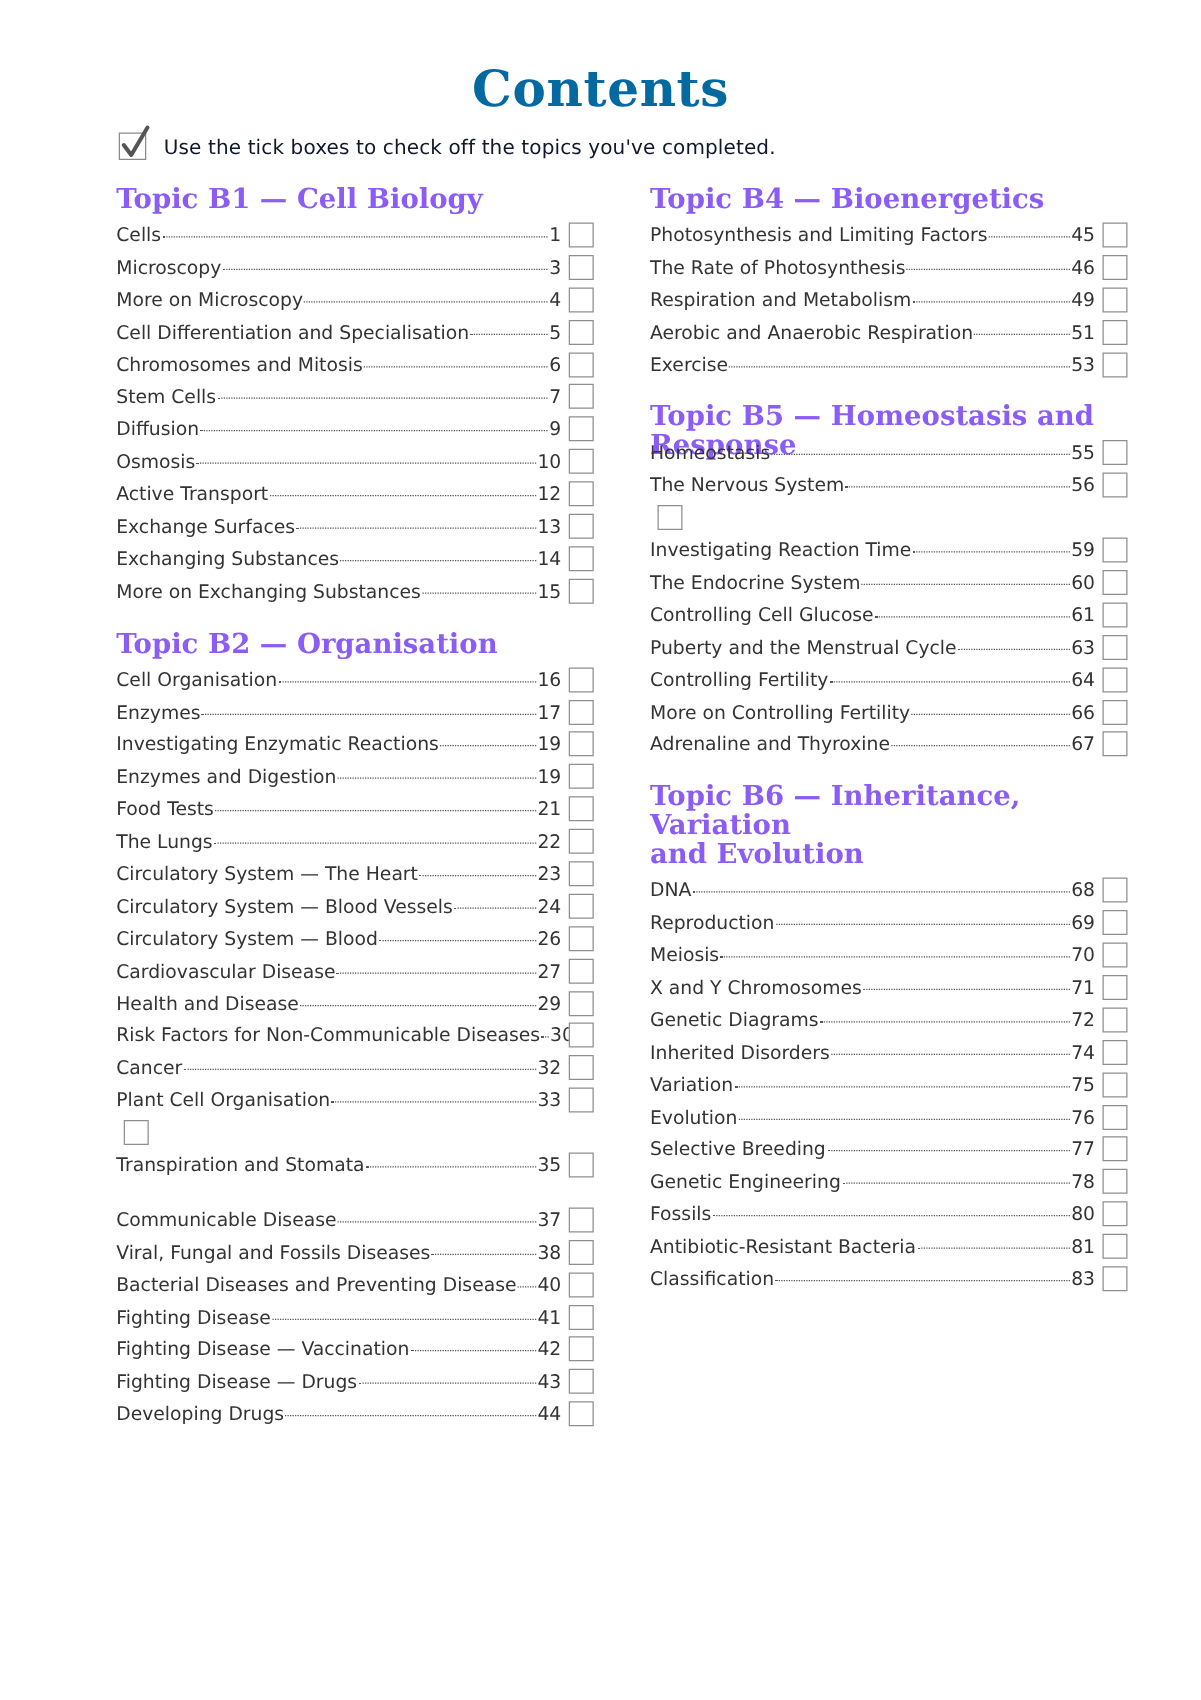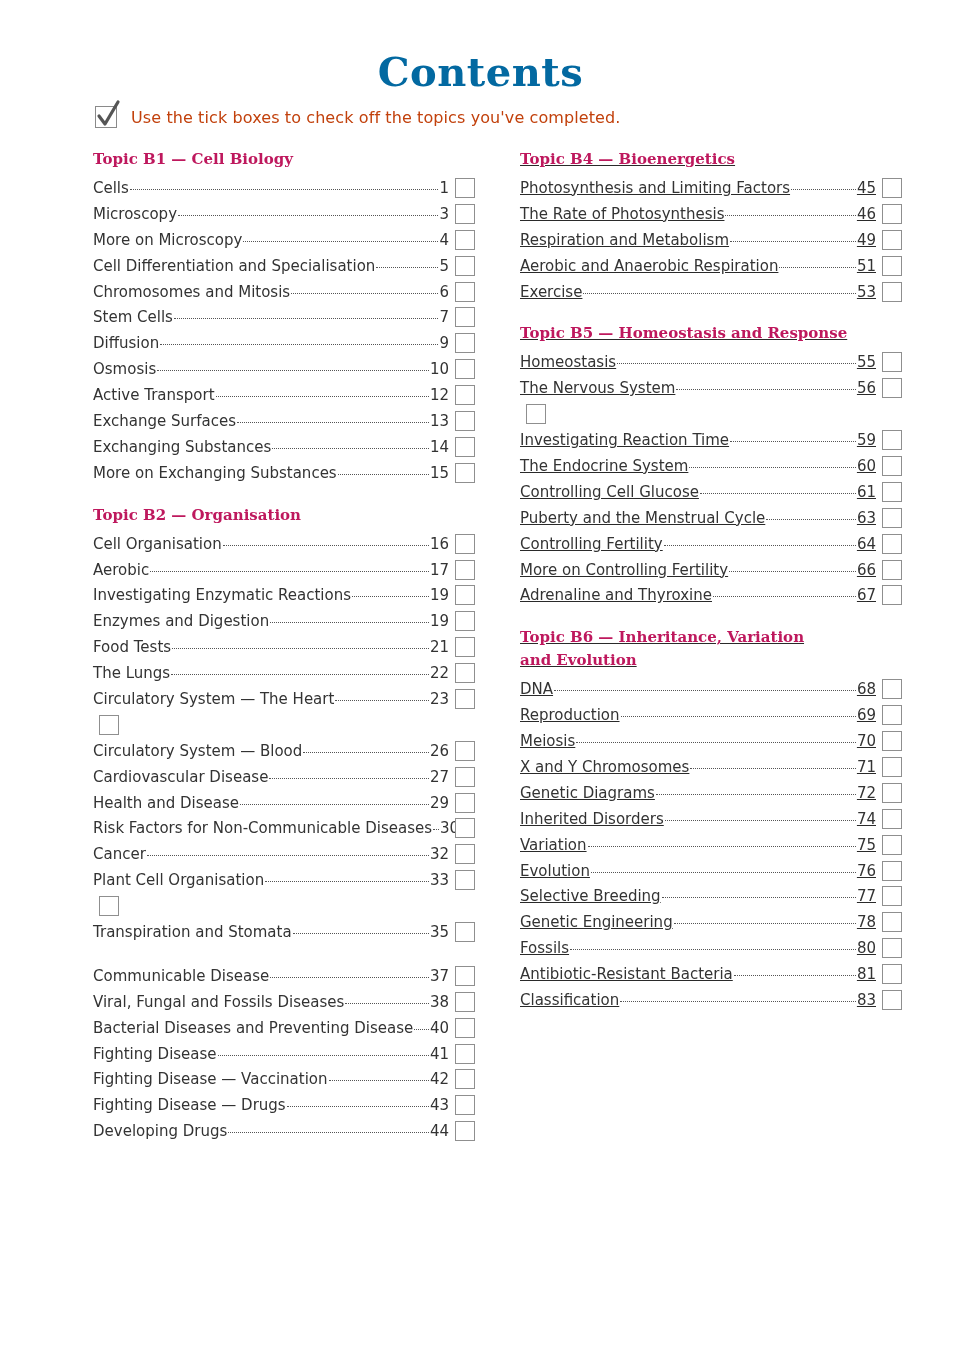--- a/index.html
+++ b/index.html
@@ -16,30 +16,30 @@
   }
   .instruction {
     position: absolute; left: 95px; top: 106px;
     display: flex; align-items: center;
   }
   .tickbox {
     width: 22px; height: 22px; border: 1.5px solid #8a8a8a; box-sizing: border-box;
     position: relative; margin-right: 14px; background:#fff;
   }
   .tickbox svg { position: absolute; left: -1px; top: -8px; }
-  .instruction-text { font-size: 16px; color: #c2410c; font-family: "DejaVu Sans", sans-serif; letter-spacing: 0.1px; }
+  .instruction-text { font-size: 16px; color: #0f172a; font-family: "DejaVu Sans", sans-serif; letter-spacing: 0.1px; }
 
   .col { position: absolute; width: 382px; }
   .col.left { left: 93px; top: 148px; }
-  .col.right { left: 520px; top: 148px; text-decoration: underline; }
+  .col.right { left: 520px; top: 148px; }
 
   .section { margin-bottom: 18px; }
   .section-title {
-    font-family: "DejaVu Serif", serif; font-weight: bold; font-size: 15px;
-    color: #be185d; line-height: 23px; margin-bottom: 4px; height: 23px;
+    font-family: "DejaVu Serif", serif; font-weight: bold; font-size: 22px;
+    color: #8b5cf6; line-height: 23px; margin-bottom: 4px; height: 23px;
   }
   .section-title.two-line { height: auto; }
   .row { display: flex; align-items: center; height: 25.9px; }
   .entry { flex: 1; display: flex; align-items: baseline; font-size: 15px; color: #333; min-width: 0; }
   .entry-name { white-space: nowrap; }
   .dots {
     flex: 1; margin: 0 1px; height: 1px; border-bottom: 1.5px dotted #555;
     position: relative; top: -3px; min-width: 6px;
   }
   .page { white-space: nowrap; text-align: right; }
@@ -167,21 +167,21 @@
       <div class="row">
         <div class="entry">
           <span class="entry-name">Cell Organisation</span>
           <span class="dots"></span>
           <span class="page">16</span>
         </div>
         <div class="checkbox"></div>
       </div>
       <div class="row">
         <div class="entry">
-          <span class="entry-name">Aerobic</span>
+          <span class="entry-name">Enzymes</span>
           <span class="dots"></span>
           <span class="page">17</span>
         </div>
         <div class="checkbox"></div>
       </div>
       <div class="row">
         <div class="entry">
           <span class="entry-name">Investigating Enzymatic Reactions</span>
           <span class="dots"></span>
           <span class="page">19</span>
@@ -214,20 +214,25 @@
       </div>
       <div class="row">
         <div class="entry">
           <span class="entry-name">Circulatory System — The Heart</span>
           <span class="dots"></span>
           <span class="page">23</span>
         </div>
         <div class="checkbox"></div>
       </div>
       <div class="row">
+        <div class="entry">
+          <span class="entry-name">Circulatory System — Blood Vessels</span>
+          <span class="dots"></span>
+          <span class="page">24</span>
+        </div>
         <div class="checkbox"></div>
       </div>
       <div class="row">
         <div class="entry">
           <span class="entry-name">Circulatory System — Blood</span>
           <span class="dots"></span>
           <span class="page">26</span>
         </div>
         <div class="checkbox"></div>
       </div>

